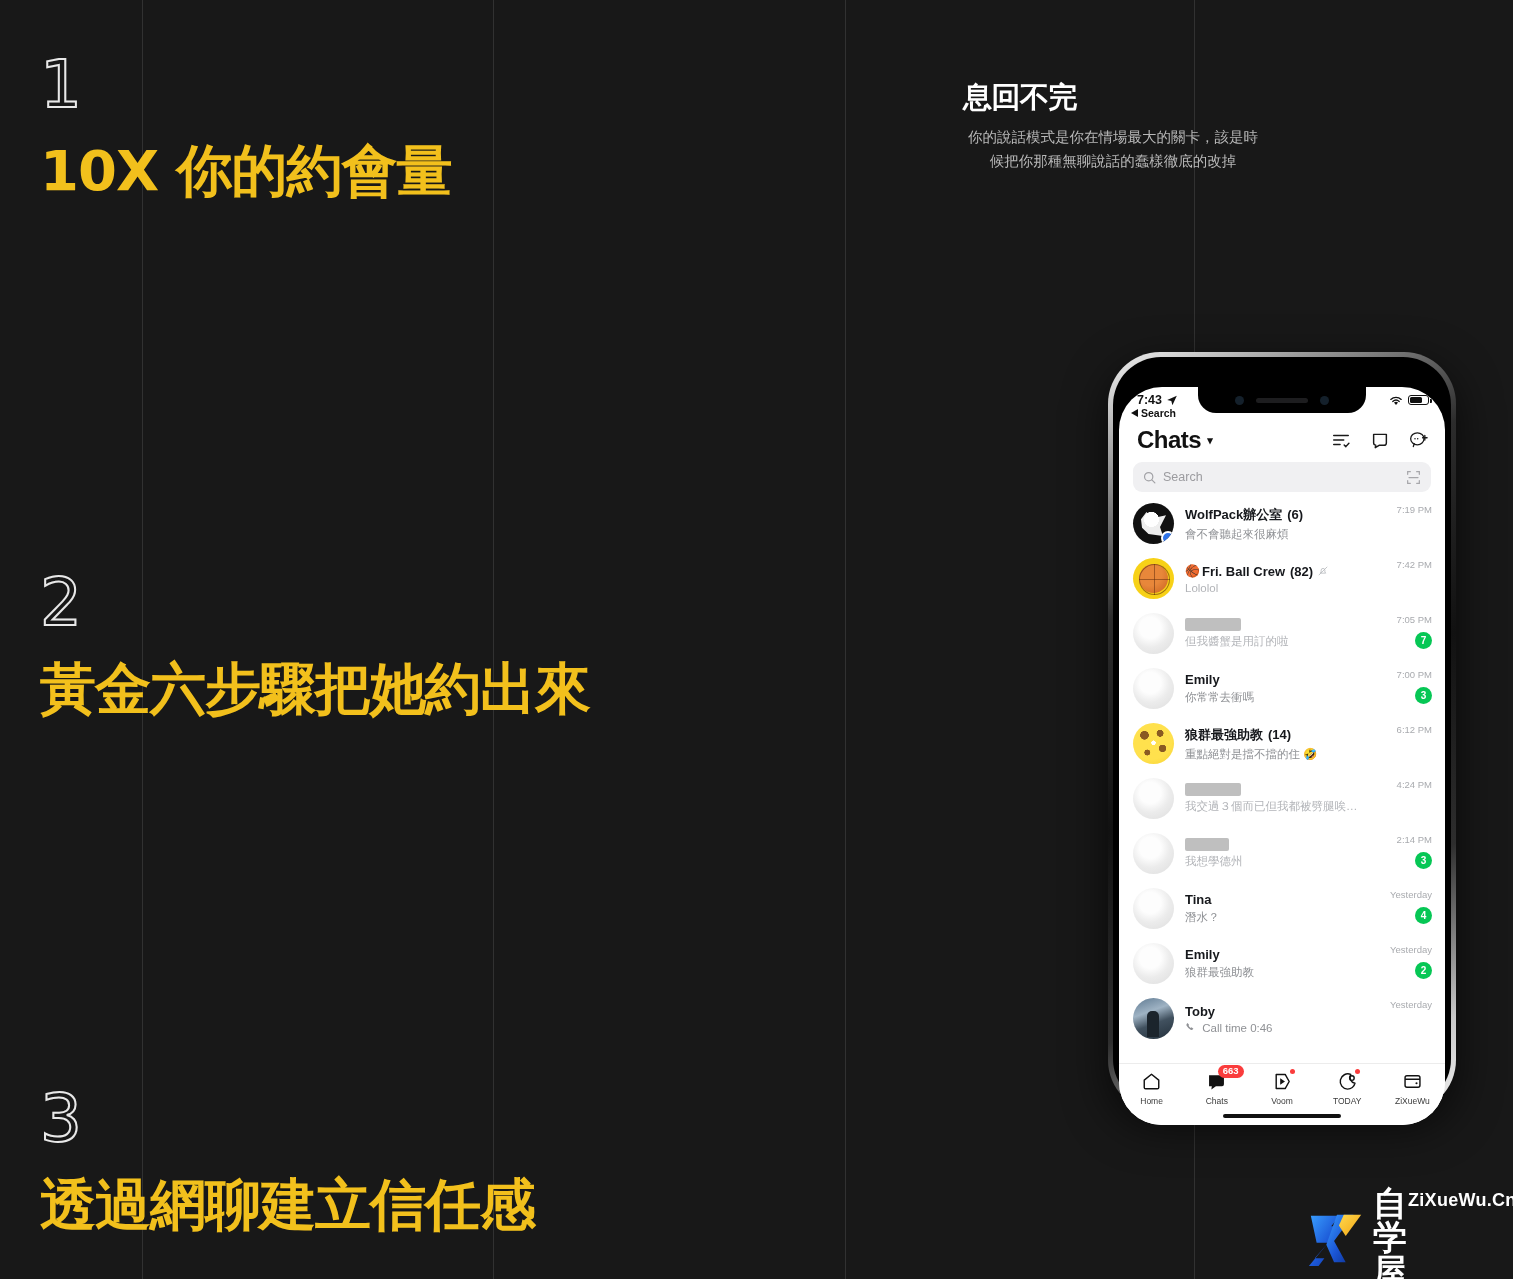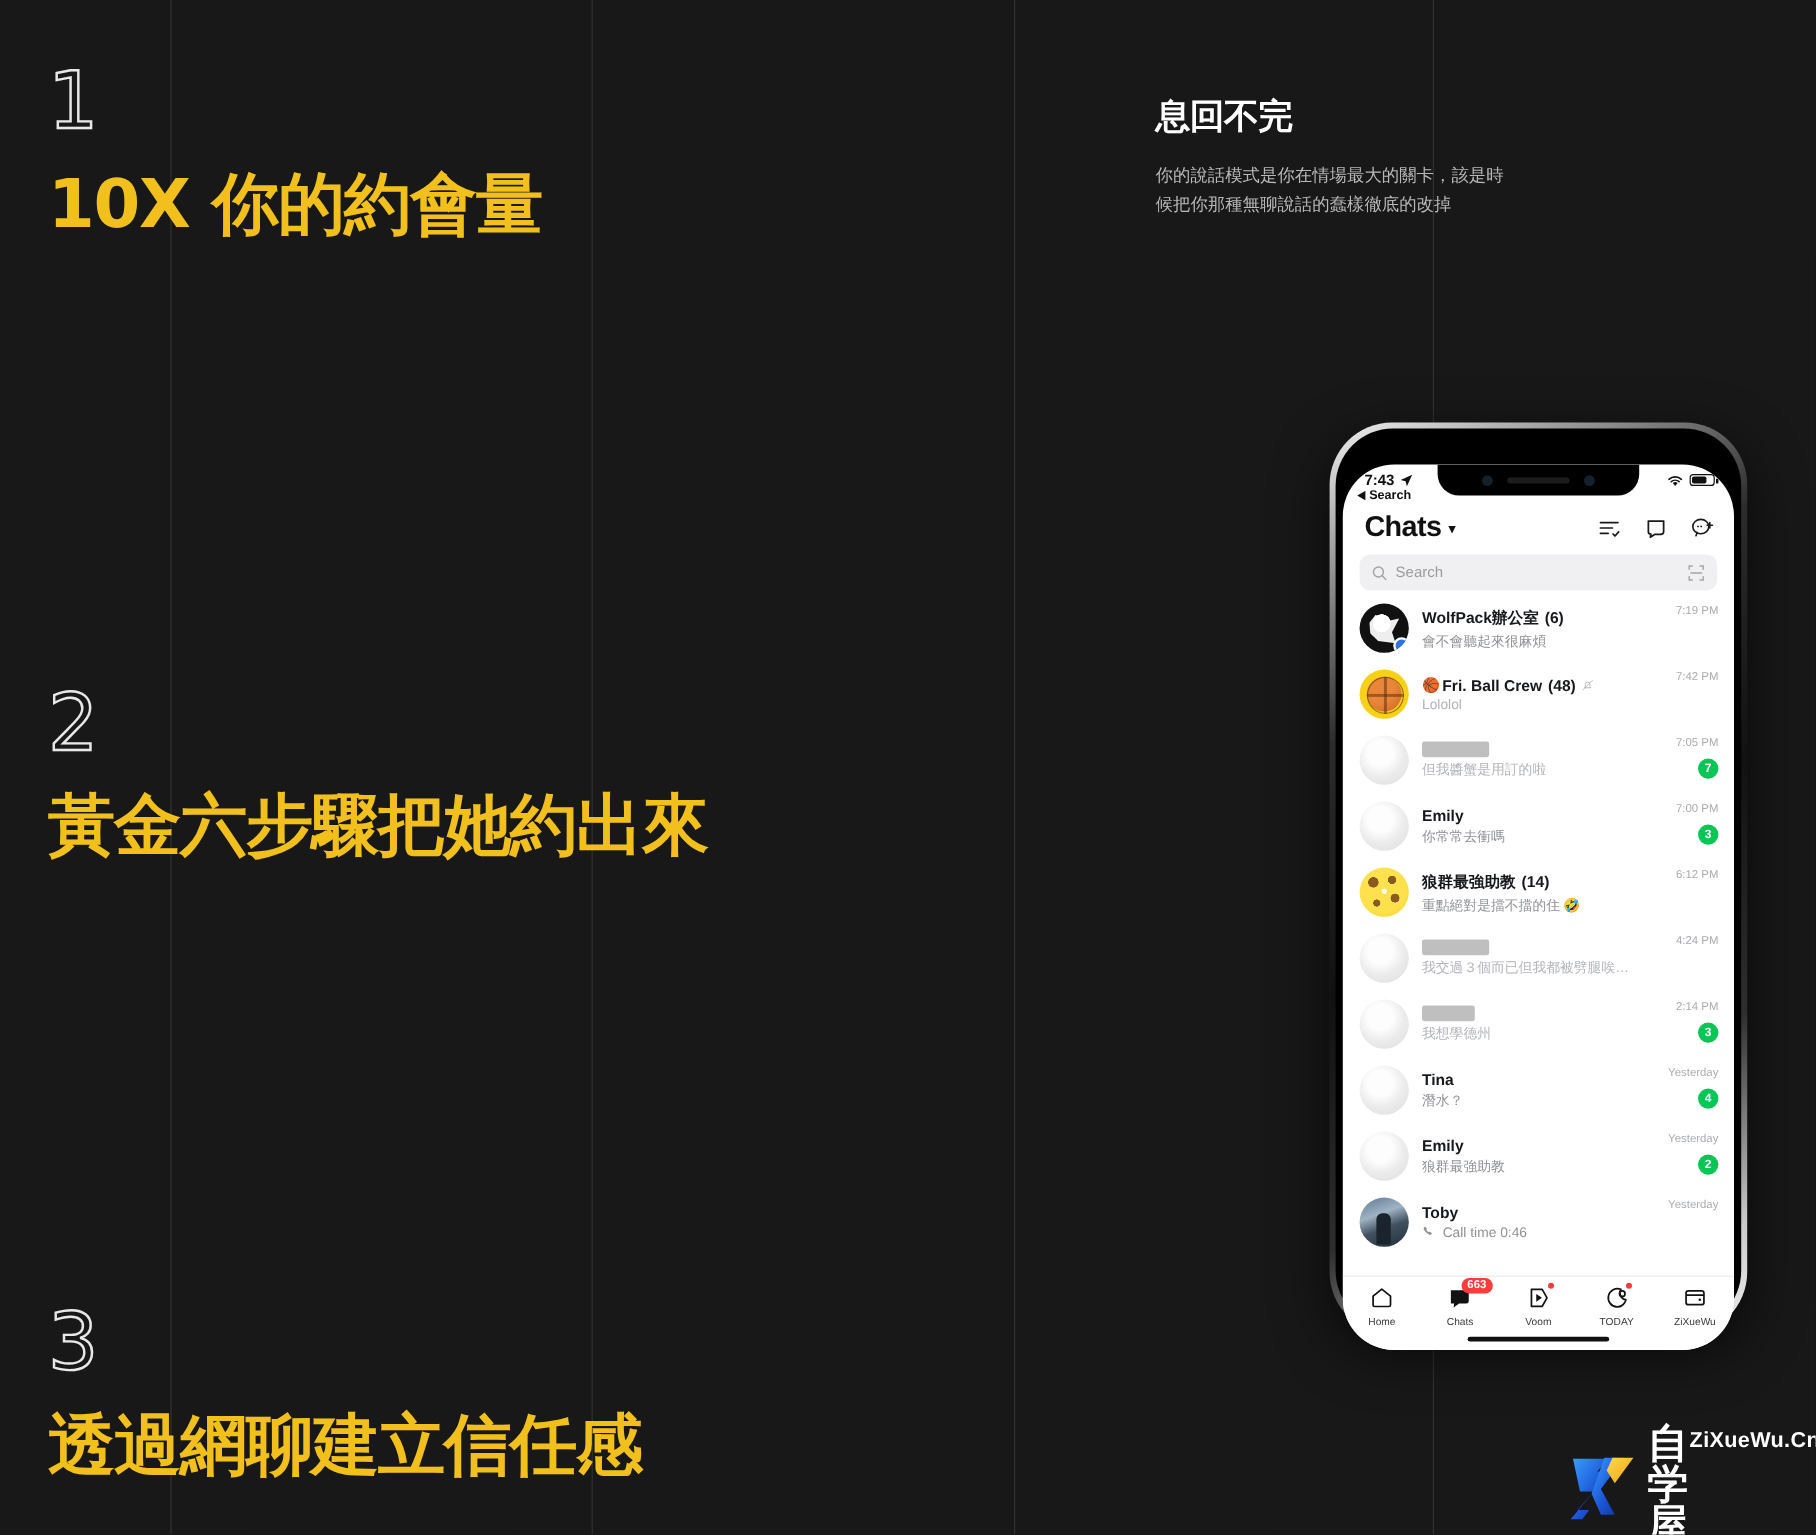--- a/index.html
+++ b/index.html
@@ -40,22 +40,23 @@
   #sec3 { top: 1086px; }
 
   
   #right-copy { position: absolute; left: 963px; top: 78px; width: 300px; }
   .rc-title {
     color: #ffffff; font-size: 29px; font-weight: bold; line-height: 1.32;
     letter-spacing: -.5px;
     font-family: "DejaVu Sans", "Liberation Sans", sans-serif;
   }
   .rc-sub {
-    margin-top: 20px; color: #b8b8b8; font-size: 14.5px; line-height: 1.62;
+    margin-top: 10px; color: #b8b8b8; font-size: 14.5px; line-height: 1.62;
     font-family: "DejaVu Sans", "Liberation Sans", sans-serif;
+    text-align: center;
   }
 
   
   #phone {
     position: absolute; left: 1108px; top: 352px;
     width: 348px; height: 760px;
     border-radius: 52px;
     background: linear-gradient(150deg,#f2f2f2 0%,#9a9a9a 12%,#2c2c2c 28%,#111 50%,#2e2e2e 72%,#c9c9c9 90%,#efefef 100%);
     padding: 5px;
     box-shadow: 0 14px 44px rgba(0,0,0,.65);
@@ -305,21 +306,21 @@
               <div class="rtime">7:19 PM</div>
             </div>
           </div>
 
           <div class="row">
             <div class="avatar av-ball"></div>
             <div class="rowmid">
               <div class="rowtop">
                 <span class="emoji-pre">🏀</span>
                 <span class="rname" style="margin-left:-3px">Fri. Ball Crew</span>
-                <span class="rname">(48)</span>
+                <span class="rname">(82)</span>
                 <svg class="mute-ic" viewBox="0 0 14 14">
                   <path d="M3.2 10h7.6l-1.2-1.6V6a2.6 2.6 0 0 0-5.2 0v2.4z" stroke="#b4b6ba" stroke-width="1.1" fill="none"></path>
                   <path d="M1.5 12.5L12.5 1.5" stroke="#b4b6ba" stroke-width="1.1" stroke-linecap="round"></path>
                 </svg>
               </div>
               <div class="rprev dim">Lololol</div>
             </div>
             <div class="rowright">
               <div class="rtime">7:42 PM</div>
             </div>

